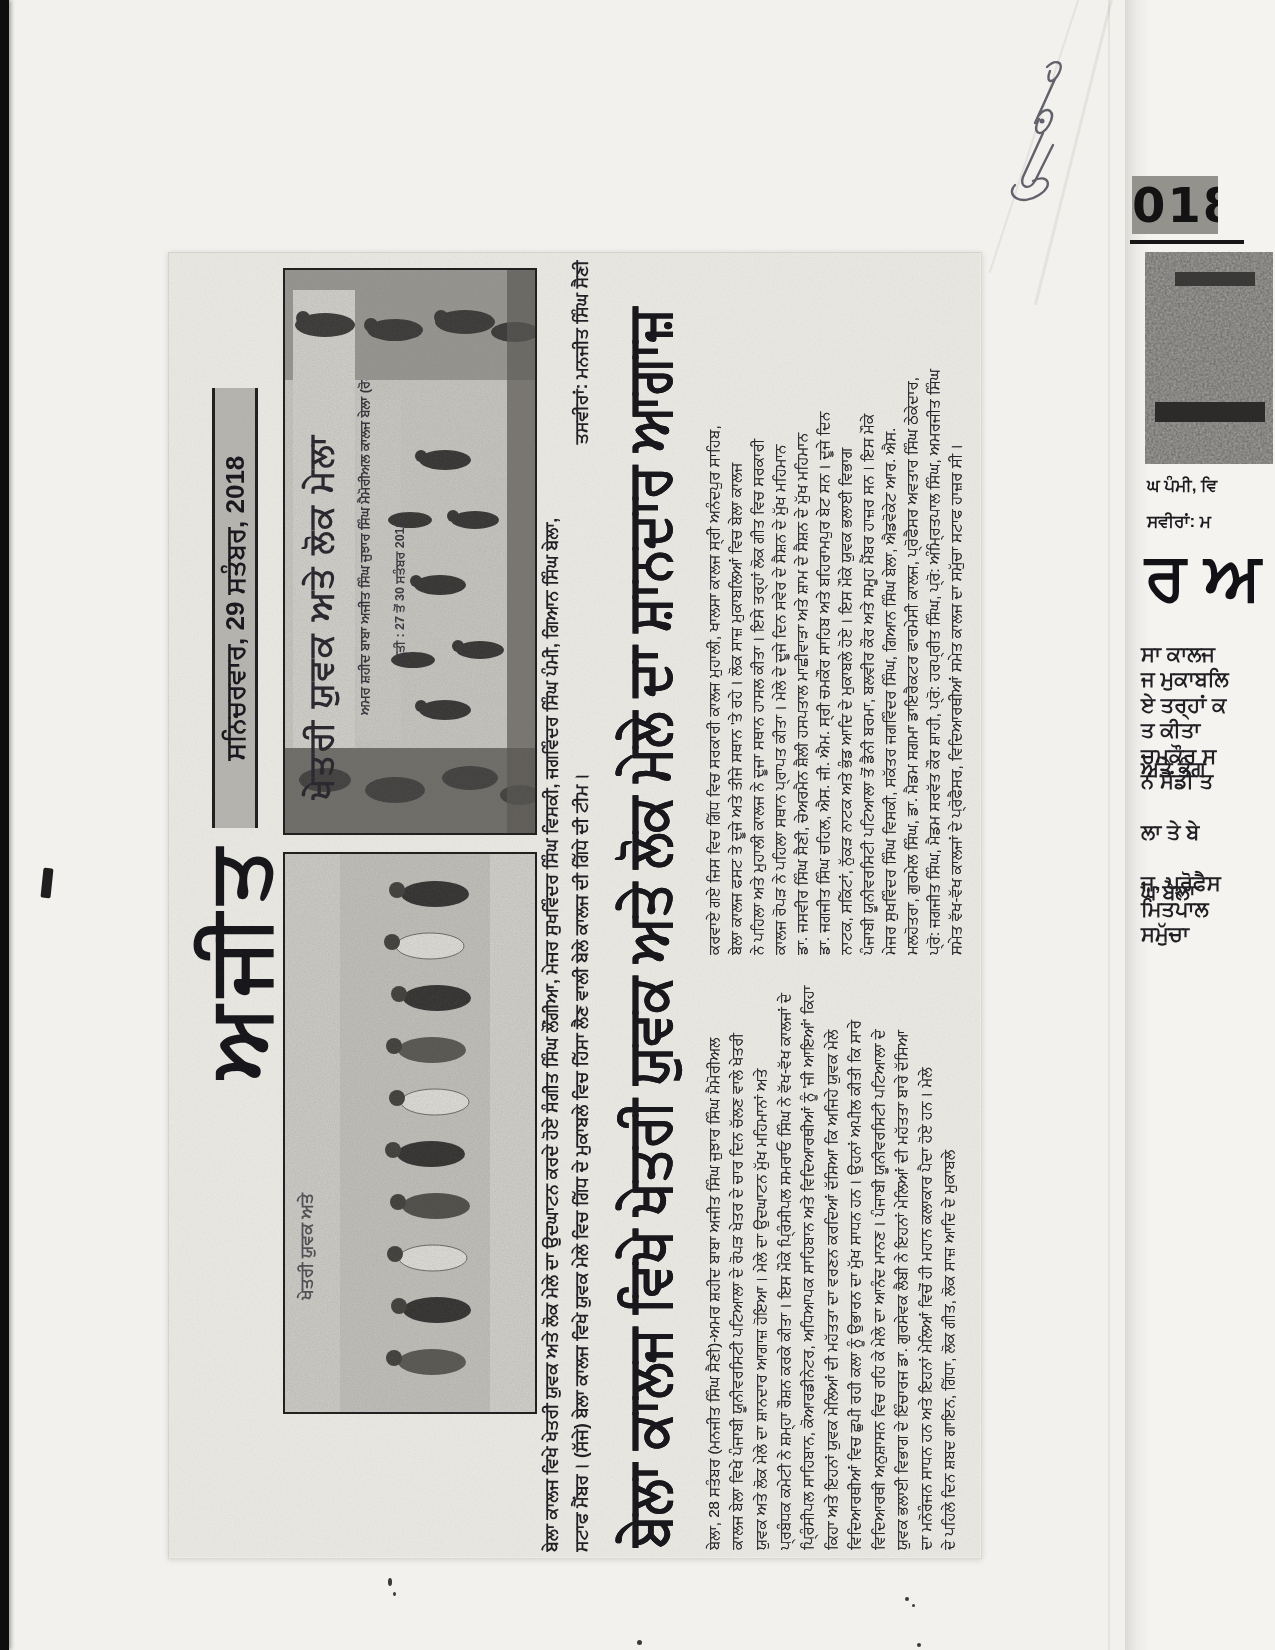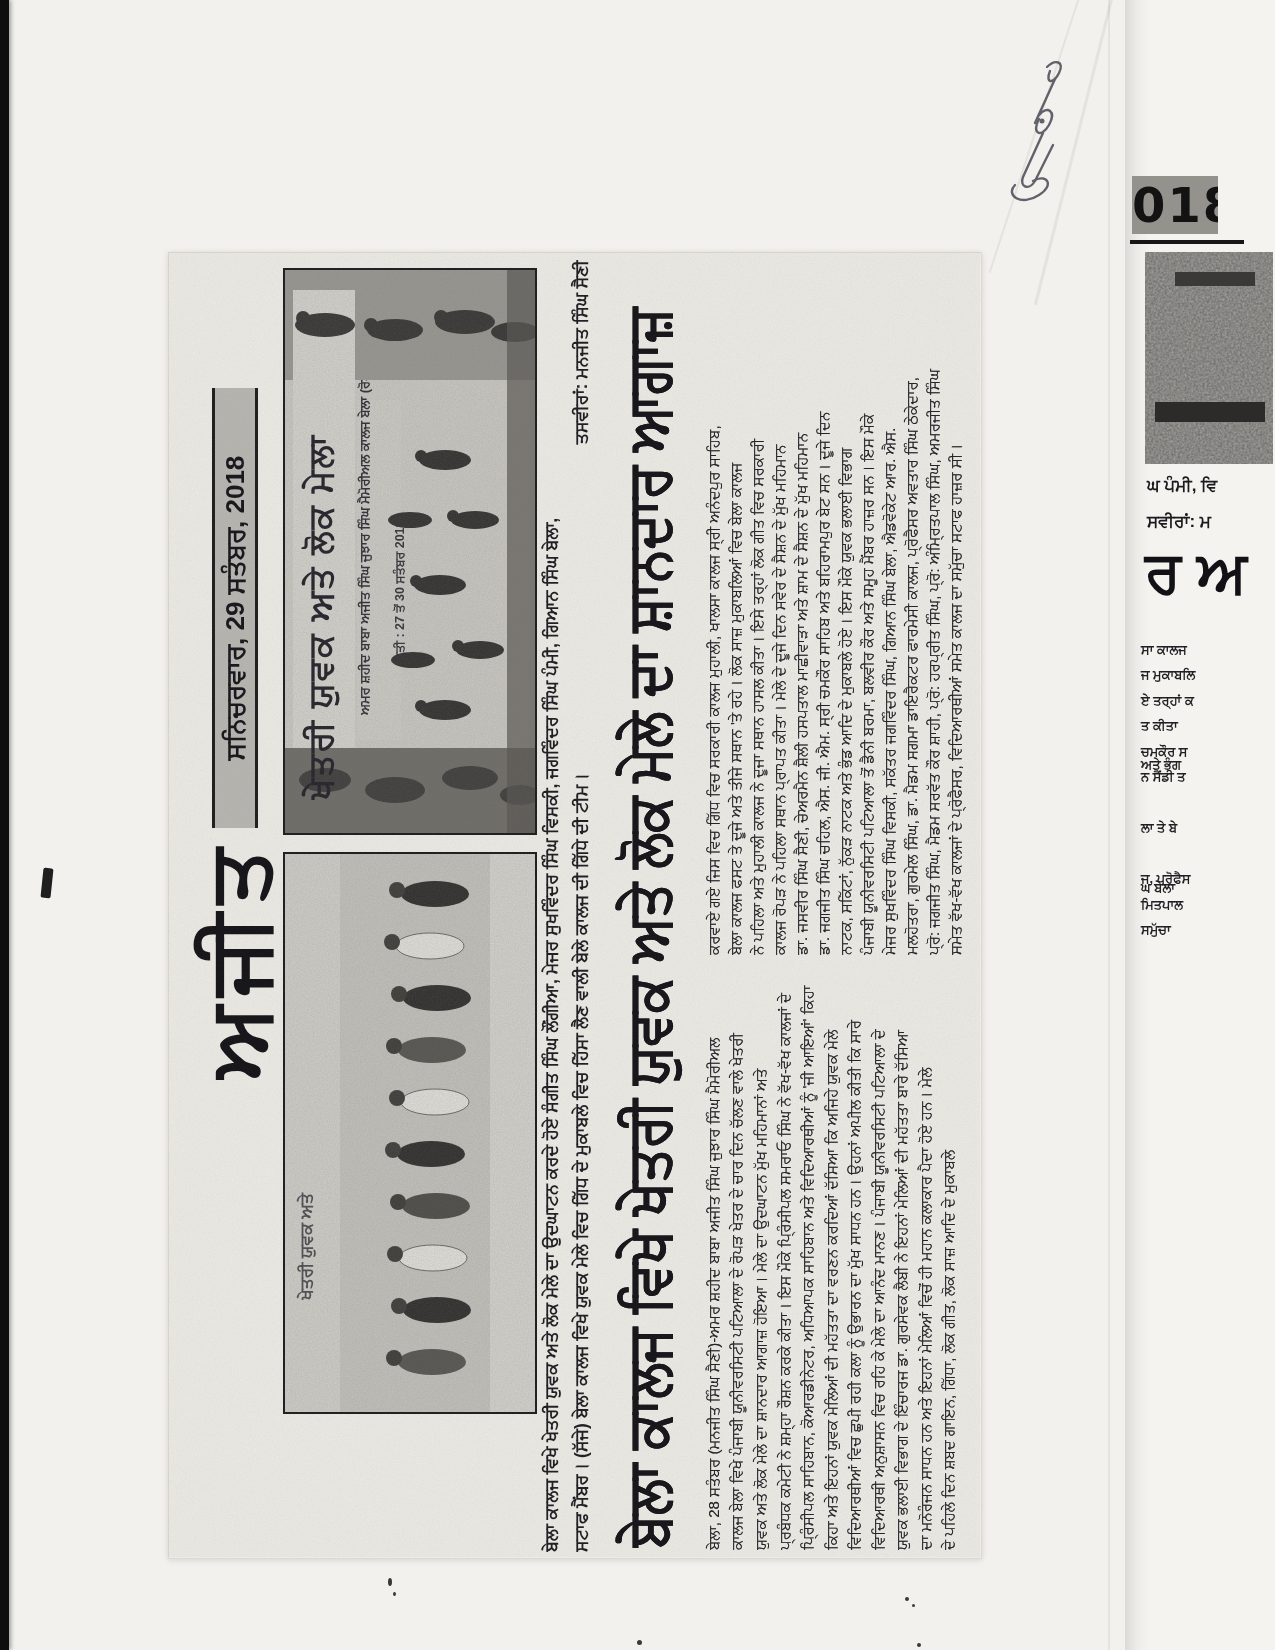--- a/index.html
+++ b/index.html
@@ -41,22 +41,22 @@
     background:linear-gradient(90deg,rgba(0,0,0,.10),rgba(0,0,0,.03) 12px,rgba(0,0,0,0) 24px),#f4f3ef;
   }
   .page-num{
     position:absolute;left:7px;top:176px;width:86px;height:58px;background:#94928d;
     display:flex;align-items:center;justify-content:flex-start;overflow:hidden;
     font-weight:bold;font-size:48px;color:#131313;font-family:"DejaVu Sans",sans-serif;letter-spacing:2px;
   }
   .page-rule{position:absolute;left:5px;top:240px;width:114px;height:4px;background:#161616;}
   .side-photo{position:absolute;left:20px;top:252px;width:128px;height:212px;background:#b9b7b2;overflow:hidden;}
   .side-cap{position:absolute;left:22px;white-space:nowrap;font-weight:bold;font-size:17px;color:#1b1a1f;}
-  .side-head{position:absolute;left:20px;top:538px;white-space:nowrap;font-weight:bold;font-size:58px;color:#121116;}
-  .side-body{position:absolute;left:16px;white-space:nowrap;font-size:13px;font-weight:bold;color:#201f24;}
+  .side-head{position:absolute;left:20px;top:538px;white-space:nowrap;font-weight:bold;font-size:66px;color:#121116;}
+  .side-body{position:absolute;left:16px;white-space:nowrap;font-size:21px;font-weight:bold;color:#201f24;}
   .handwriting{position:absolute;left:995px;top:45px;}
 </style>
 </head>
 <body>
 
 <div class="scan-edge"></div>
 <div class="left-dash"></div>
 <div class="crease" style="left:1035px;top:-20px;width:2px;height:300px;transform:rotate(18deg);"></div>
 <div class="crease" style="left:1075px;top:-30px;width:3px;height:340px;transform:rotate(14deg);"></div>
 <div class="crease" style="left:1108px;top:-10px;width:2px;height:1670px;"></div>

